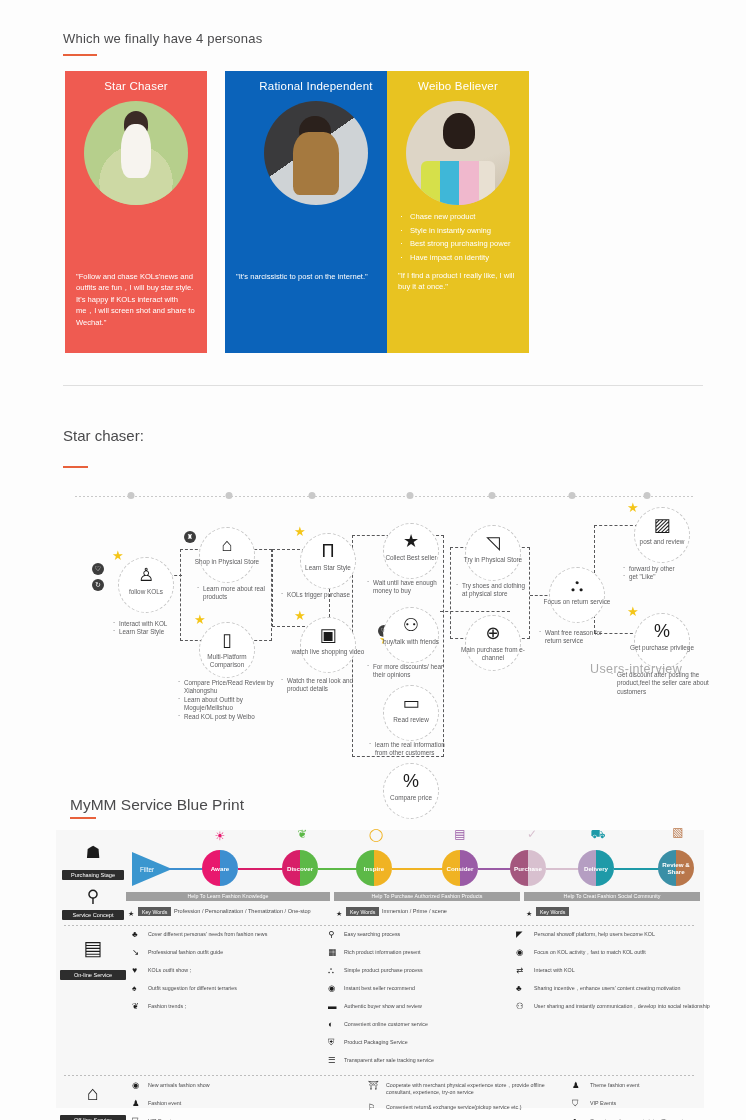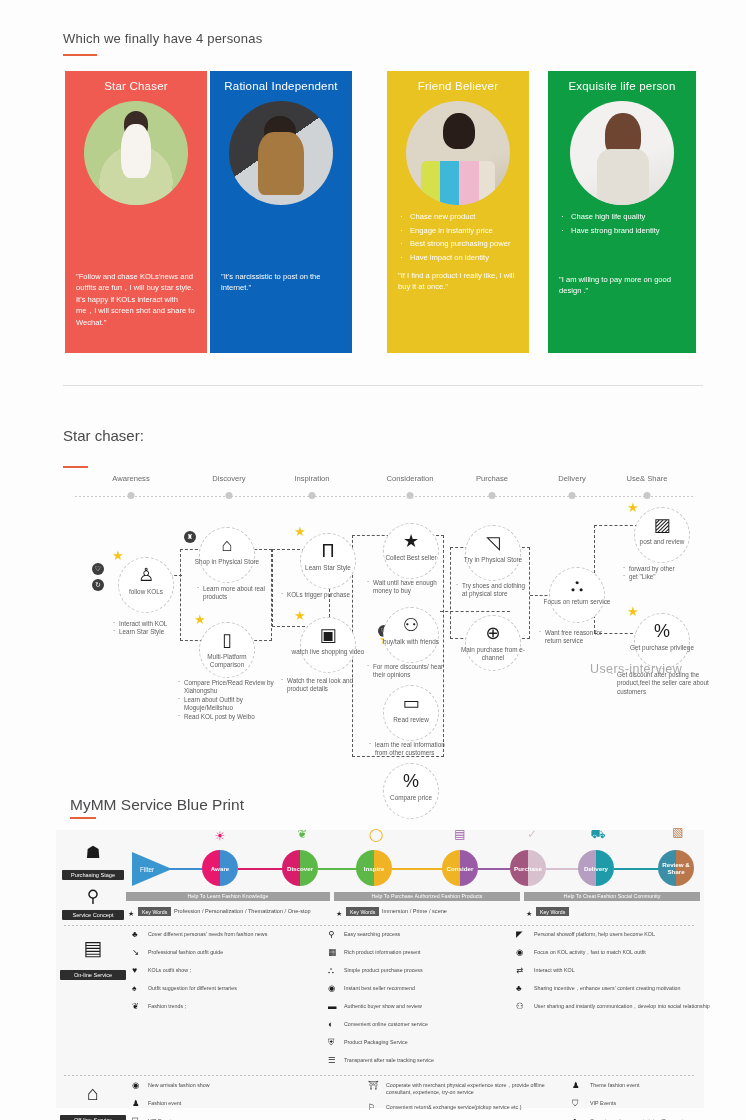--- a/index.html
+++ b/index.html
@@ -17,21 +17,21 @@
     letter-spacing:.2px;font-weight:400;white-space:nowrap;
   }
   .h1-rule{position:absolute;left:63px;top:54px;width:34px;height:2px;background:#e8613c;}
 
   .cards{position:absolute;left:65px;top:71px;width:640px;height:238px;}
   .card{
     position:absolute;top:0;width:142px;height:282px;
     color:#ffffff;overflow:hidden;
   }
   .card.c0{left:0;background:#ef5b51;}
-  .card.c1{left:145px;background:#0b63ba;}
+  .card.c1{left:160px;background:#0b63ba;padding-left:40px;}
   .card.c2{left:322px;background:#e8c321;}
   .card.c3{left:483px;background:#0f9d43;width:148px;}
   .card-title{
     position:absolute;top:9px;left:0;width:100%;text-align:center;
     font-size:11.5px;color:#ffffff;letter-spacing:.2px;
   }
   .card-photo{
     position:absolute;top:30px;left:50%;transform:translateX(-50%);
     width:104px;height:104px;border-radius:50%;overflow:hidden;
   }
@@ -167,62 +167,42 @@
 
       <div class="card c1">
         <div class="card-title">Rational Independent</div>
         <div class="card-photo">
             <div class="ph ph1"></div>
           </div>
         <div class="card-quote">"It's narcissistic  to post on the internet."</div>
       </div>
 
       <div class="card c2">
-        <div class="card-title">Friend Believer</div>
+        <div class="card-title">Weibo Believer</div>
         <div class="card-photo">
             <div class="ph ph2"></div>
           </div>
         <div class="card-bullets">
           <div class="bul">Chase new product</div>
-          <div class="bul">Engage in instantly price</div>
+          <div class="bul">Style in instantly owning</div>
           <div class="bul">Best strong purchasing power</div>
           <div class="bul">Have impact on identity</div>
         </div>
         <div class="card-quote">"If I find a product I really like, I will buy it at once."</div>
       </div>
 
-      <div class="card c3">
-        <div class="card-title">Exquisite life person</div>
-        <div class="card-photo">
-            <div class="ph ph3"></div>
-          </div>
-        <div class="card-bullets">
-          <div class="bul">Chase high life quality</div>
-          <div class="bul">Have strong brand identity</div>
-        </div>
-        <div class="card-quote">"I am willing to pay more on good design ."</div>
-      </div>
 
     </div>
     <div class="divider"></div>
   </div>
 
   <div class="sec2">
     <div class="h2">Star chaser:</div>
     <div class="h2-underline"></div>
 
-    <div class="stage-row">
-      <div class="stage-lab" style="left:131px">Awareness</div>
-      <div class="stage-lab" style="left:229px">Discovery</div>
-      <div class="stage-lab" style="left:312px">Inspiration</div>
-      <div class="stage-lab" style="left:410px">Consideration</div>
-      <div class="stage-lab" style="left:492px">Purchase</div>
-      <div class="stage-lab" style="left:572px">Delivery</div>
-      <div class="stage-lab" style="left:647px">Use&amp; Share</div>
-    </div>
     <div class="dotline"></div>
     <div class="stage-dot" style="left:131px"></div>
     <div class="stage-dot" style="left:229px"></div>
     <div class="stage-dot" style="left:312px"></div>
     <div class="stage-dot" style="left:410px"></div>
     <div class="stage-dot" style="left:492px"></div>
     <div class="stage-dot" style="left:572px"></div>
     <div class="stage-dot" style="left:647px"></div>
 
     <div class="map">

